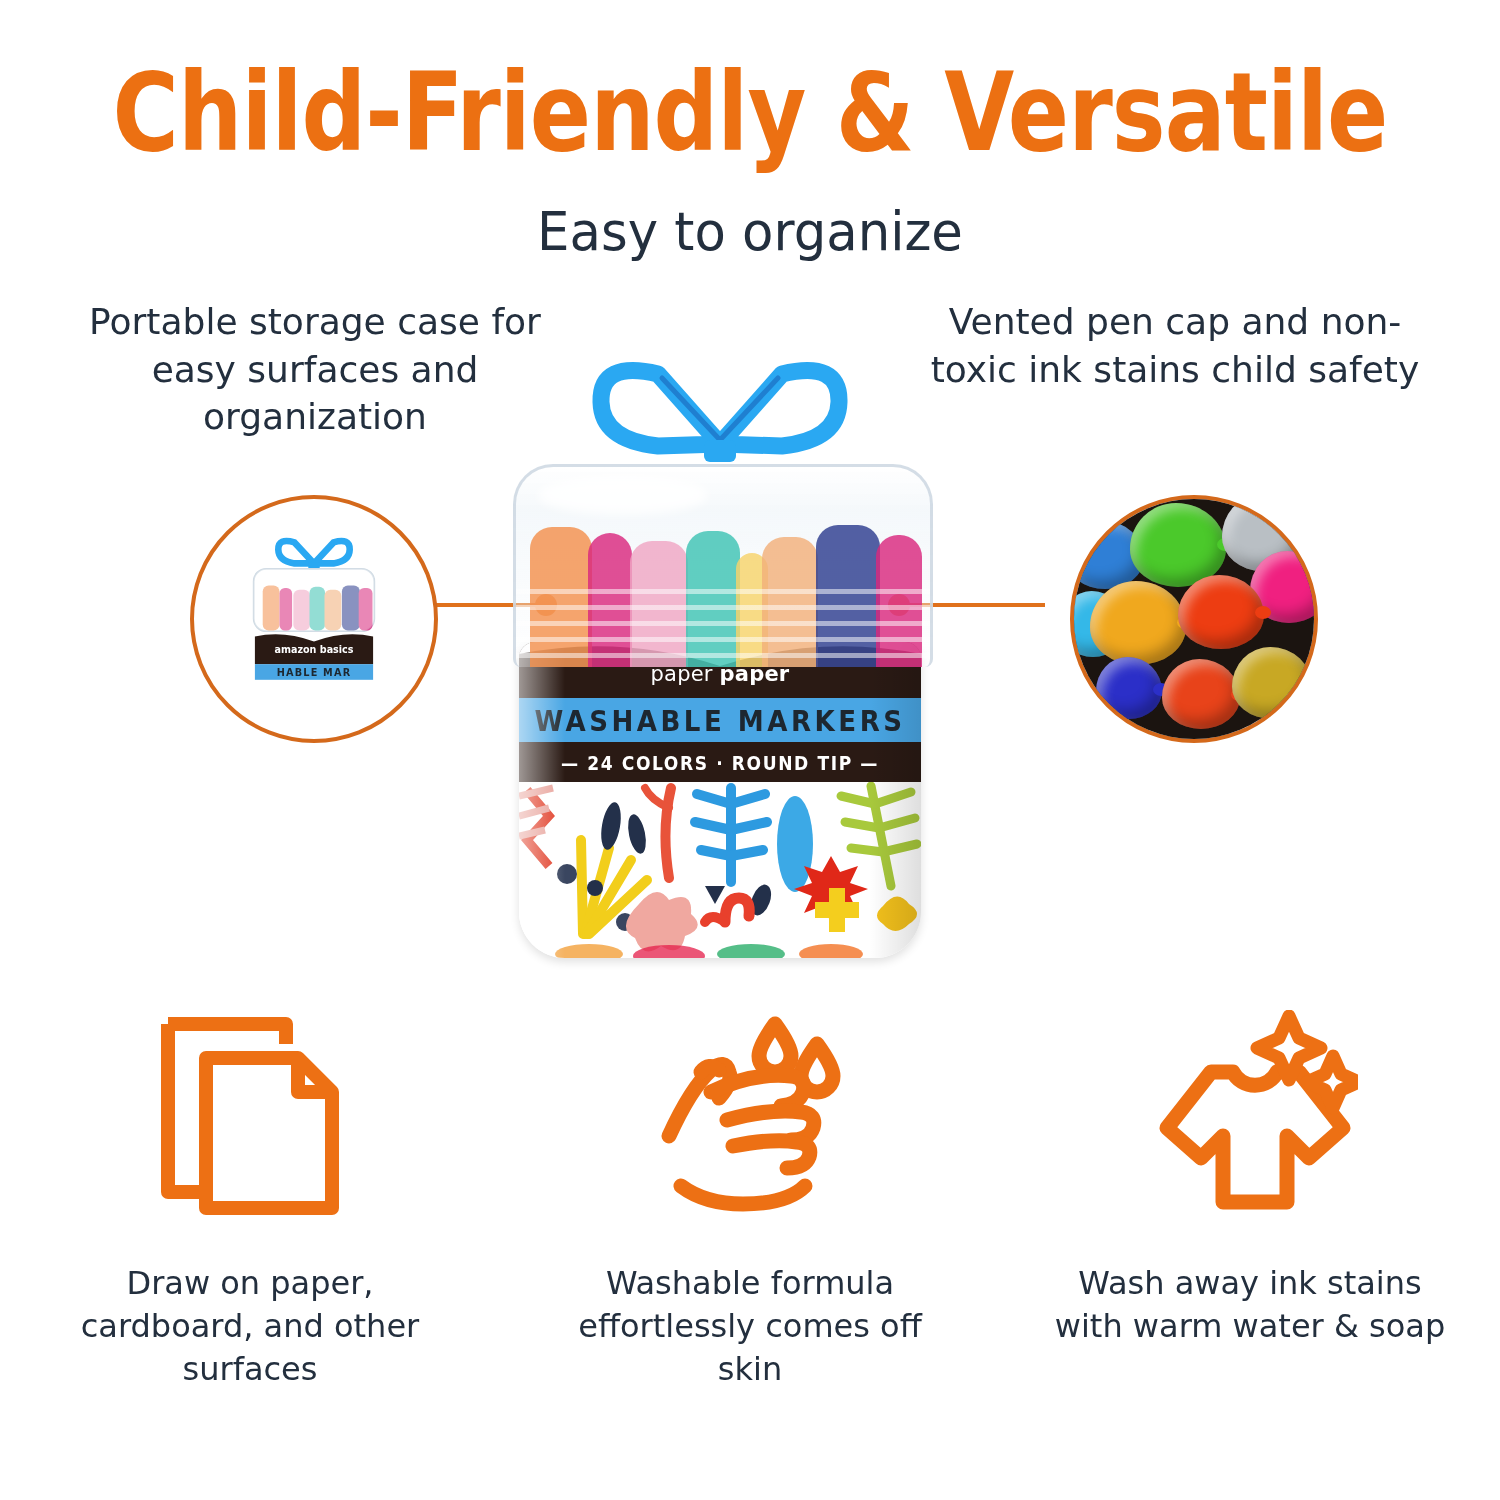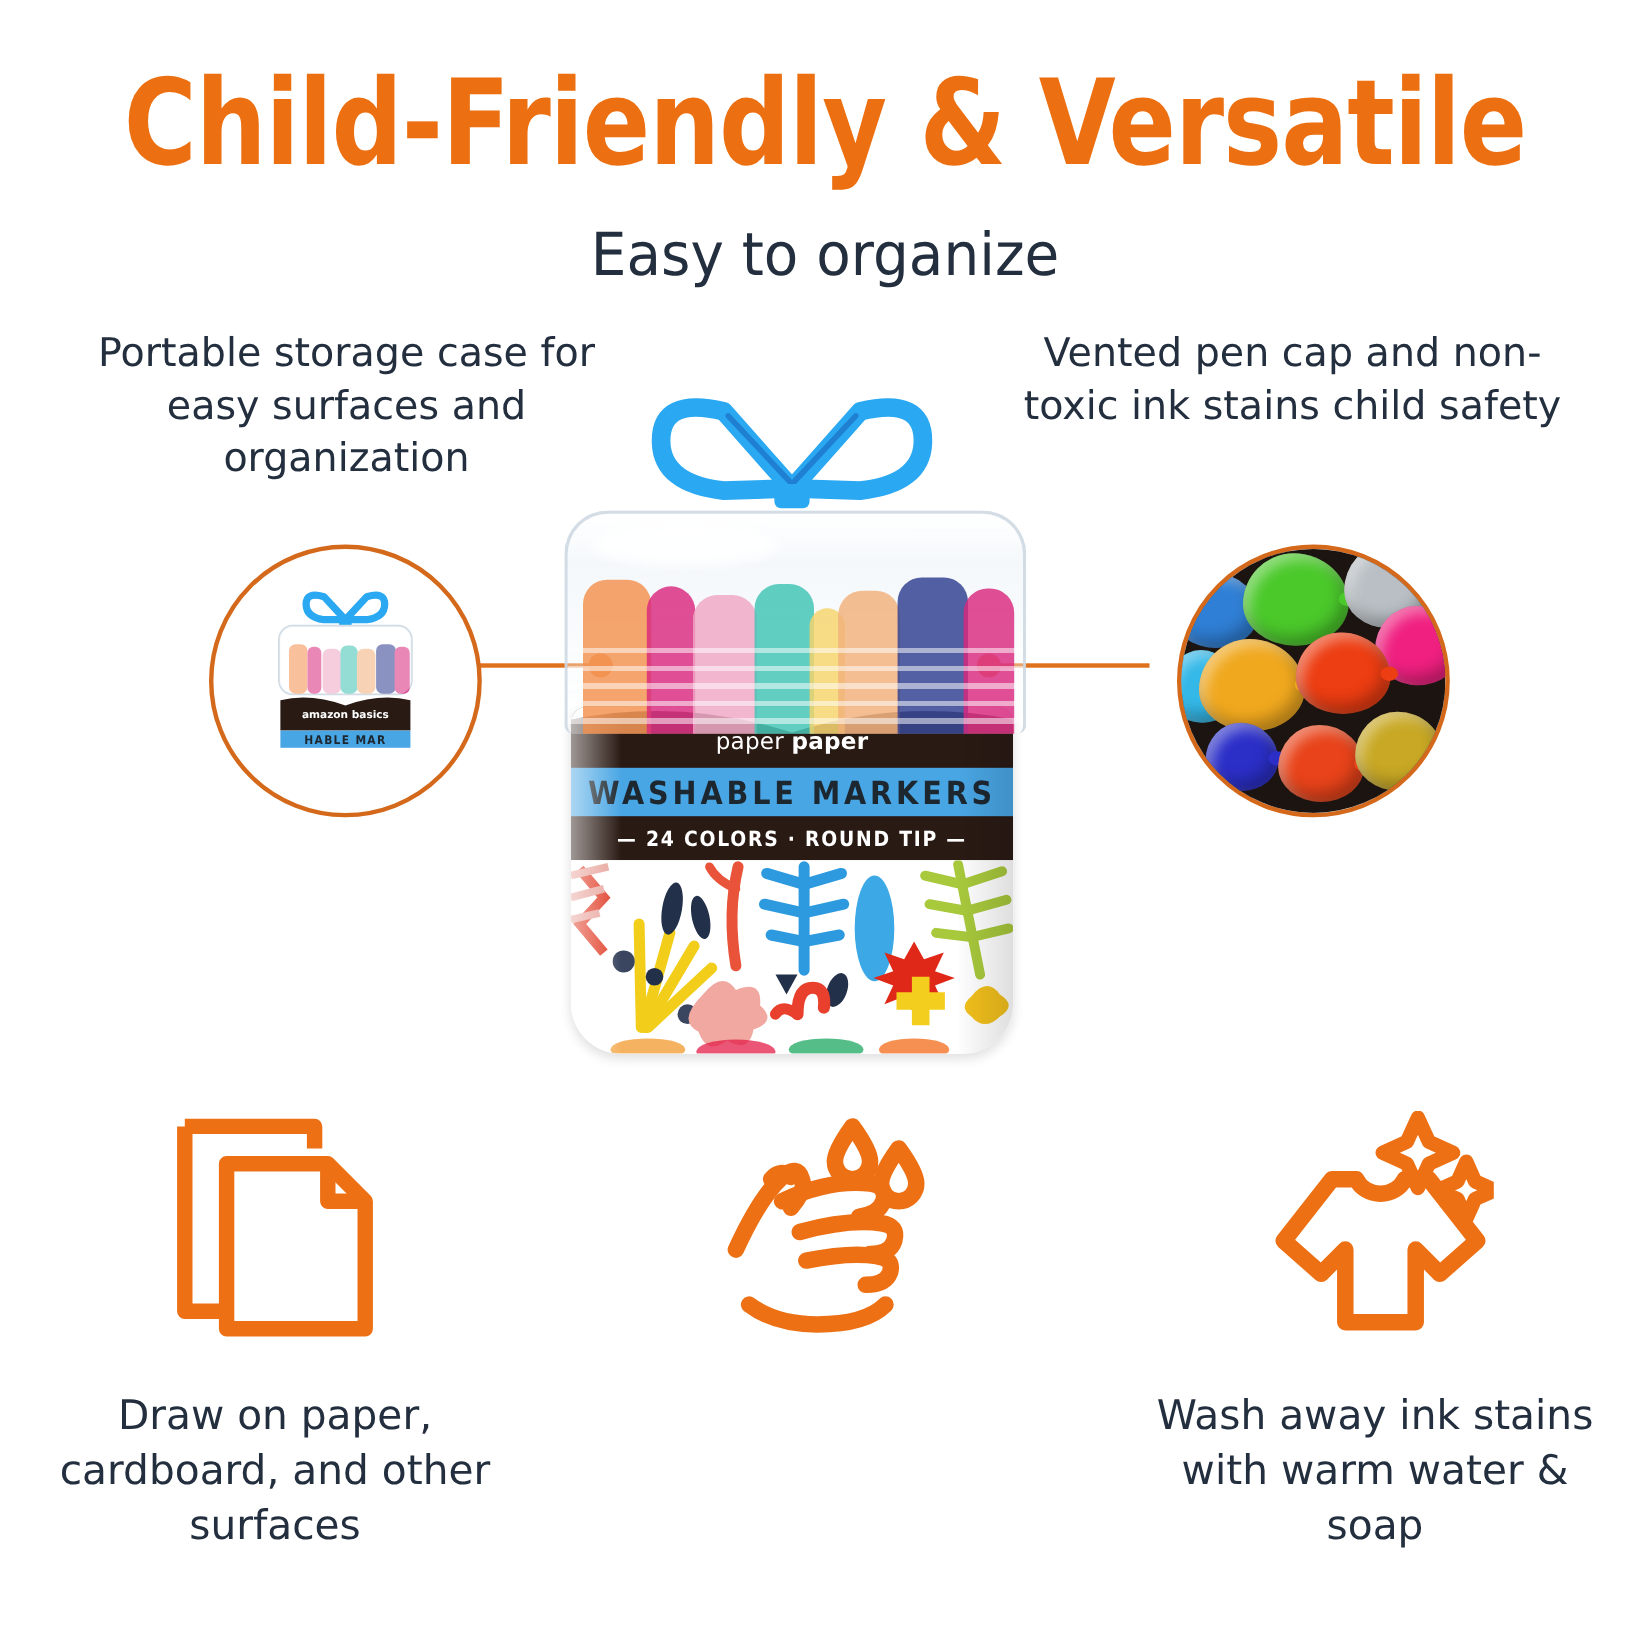--- a/index.html
+++ b/index.html
@@ -122,21 +122,21 @@
     background:linear-gradient(90deg, rgba(255,255,255,.55), rgba(255,255,255,0));}
   .jar-shade{position:absolute;right:0;top:0;width:52px;height:100%;
     background:linear-gradient(270deg, rgba(0,0,0,.13), rgba(0,0,0,0));}
 
   
   .features{position:absolute;left:0;top:1000px;width:1500px;display:flex;}
   .feature{flex:1;display:flex;flex-direction:column;align-items:center;}
   .feature .ico{height:240px;display:flex;align-items:center;justify-content:center;}
   .feature .cap-txt{
     margin-top:22px;width:400px;text-align:center;
-    font-size:37px;line-height:1.35;color:#232F3E;
+    font-size:32px;line-height:1.35;color:#232F3E;
     font-family:"DejaVu Sans", sans-serif;
   }
 </style>
 </head>
 <body>
 
 <div class="stage">
 
   <div class="title">Child-Friendly &amp; Versatile</div>
   <div class="subtitle">Easy to organize</div>
@@ -337,20 +337,21 @@
             <path d="M172 34 q-16 22 -16 32 a16 16 0 0 0 32 0 q0 -10 -16 -32 z"></path>
             <path d="M24 126 q22 -48 42 -66 q14 -12 18 2 q4 10 -10 26"></path>
             <path d="M56 62 q8 -10 18 -2"></path>
             <path d="M66 82 q42 -20 80 -16 q16 2 12 16 q-4 12 -22 14"></path>
             <path d="M82 110 q44 -12 74 -8 q16 2 12 16 q-4 12 -22 12"></path>
             <path d="M88 136 q40 -8 64 -4 q16 2 12 15 q-4 11 -22 11"></path>
             <path d="M36 176 q24 18 62 18 q44 0 62 -18"></path>
           </g>
         </svg>
       </div>
+      <div class="cap-txt">Washable formula effortlessly comes off skin</div>
     </div>
 
     <div class="feature">
       <div class="ico">
         <svg width="215" height="220" viewBox="0 0 215 220">
           <g fill="none" stroke="#ED7014" stroke-width="15" stroke-linecap="round" stroke-linejoin="round">
             <path d="M68 62 h22 a24 22 0 0 0 44 0 h22 l44 56 -34 30 -22 -22 v66 h-64 v-66 l-22 22 -34 -30 z"></path>
           </g>
           <g fill="none" stroke="#ED7014" stroke-width="13" stroke-linejoin="round">
             <path d="M146 6 l10 22 l22 10 l-22 10 l-10 22 l-10 -22 l-22 -10 l22 -10 z"></path>

